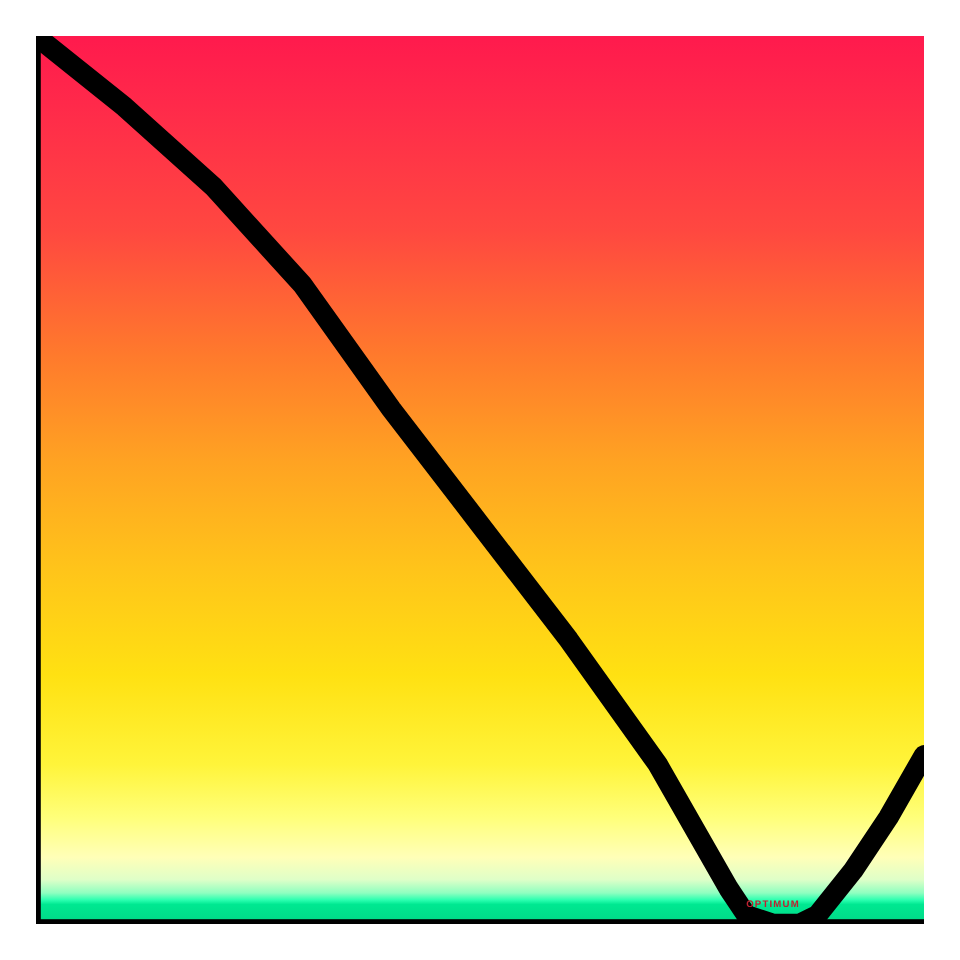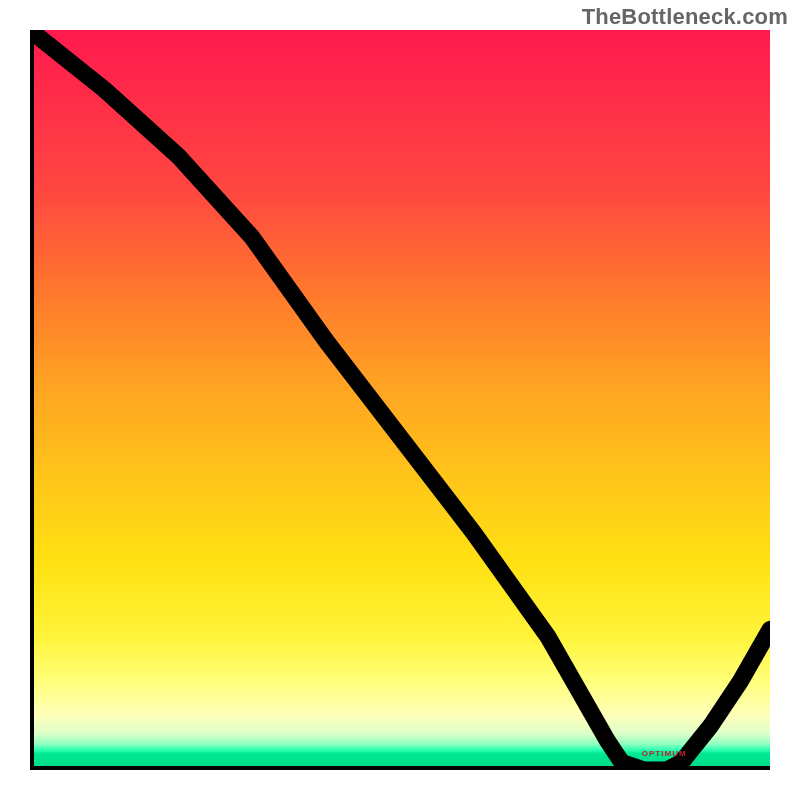--- a/index.html
+++ b/index.html
@@ -78,25 +78,24 @@
     letter-spacing: 1px;
     color: #c02030;
     font-weight: bold;
     white-space: nowrap;
   }
 </style>
 </head>
 <body>
 <div class="wrap">
 
-  <div class="watermark">TheBottleneck.com</div>
 
   <div class="chart">
     <div class="gradient"></div>
     <div class="axes"></div>
 
     <svg class="curve" viewBox="0 0 100 100" preserveAspectRatio="none">
       <path class="curve-path" d="M0.00 0.00 L10.00 8.00 L20.00 17.00 L30.00 28.00 L40.00 42.00 L50.00 55.00 L60.00 68.00 L70.00 82.00 L78.00 96.00 L80.00 99.00 L83.00 100.00 L86.00 100.00 L88.00 99.00 L92.00 94.00 L96.00 88.00 L100.00 81.00"></path>
     </svg>
 
-    <div class="optimum-label" style="left:83%; bottom: 1.6%; transform: translateX(-50%); margin-left: 20px;">OPTIMUM</div>
+    <div class="optimum-label" style="left:83%; bottom: 1.6%; transform: translateX(-50%);">OPTIMUM</div>
   </div>
 </div>
 
 </body></html>

